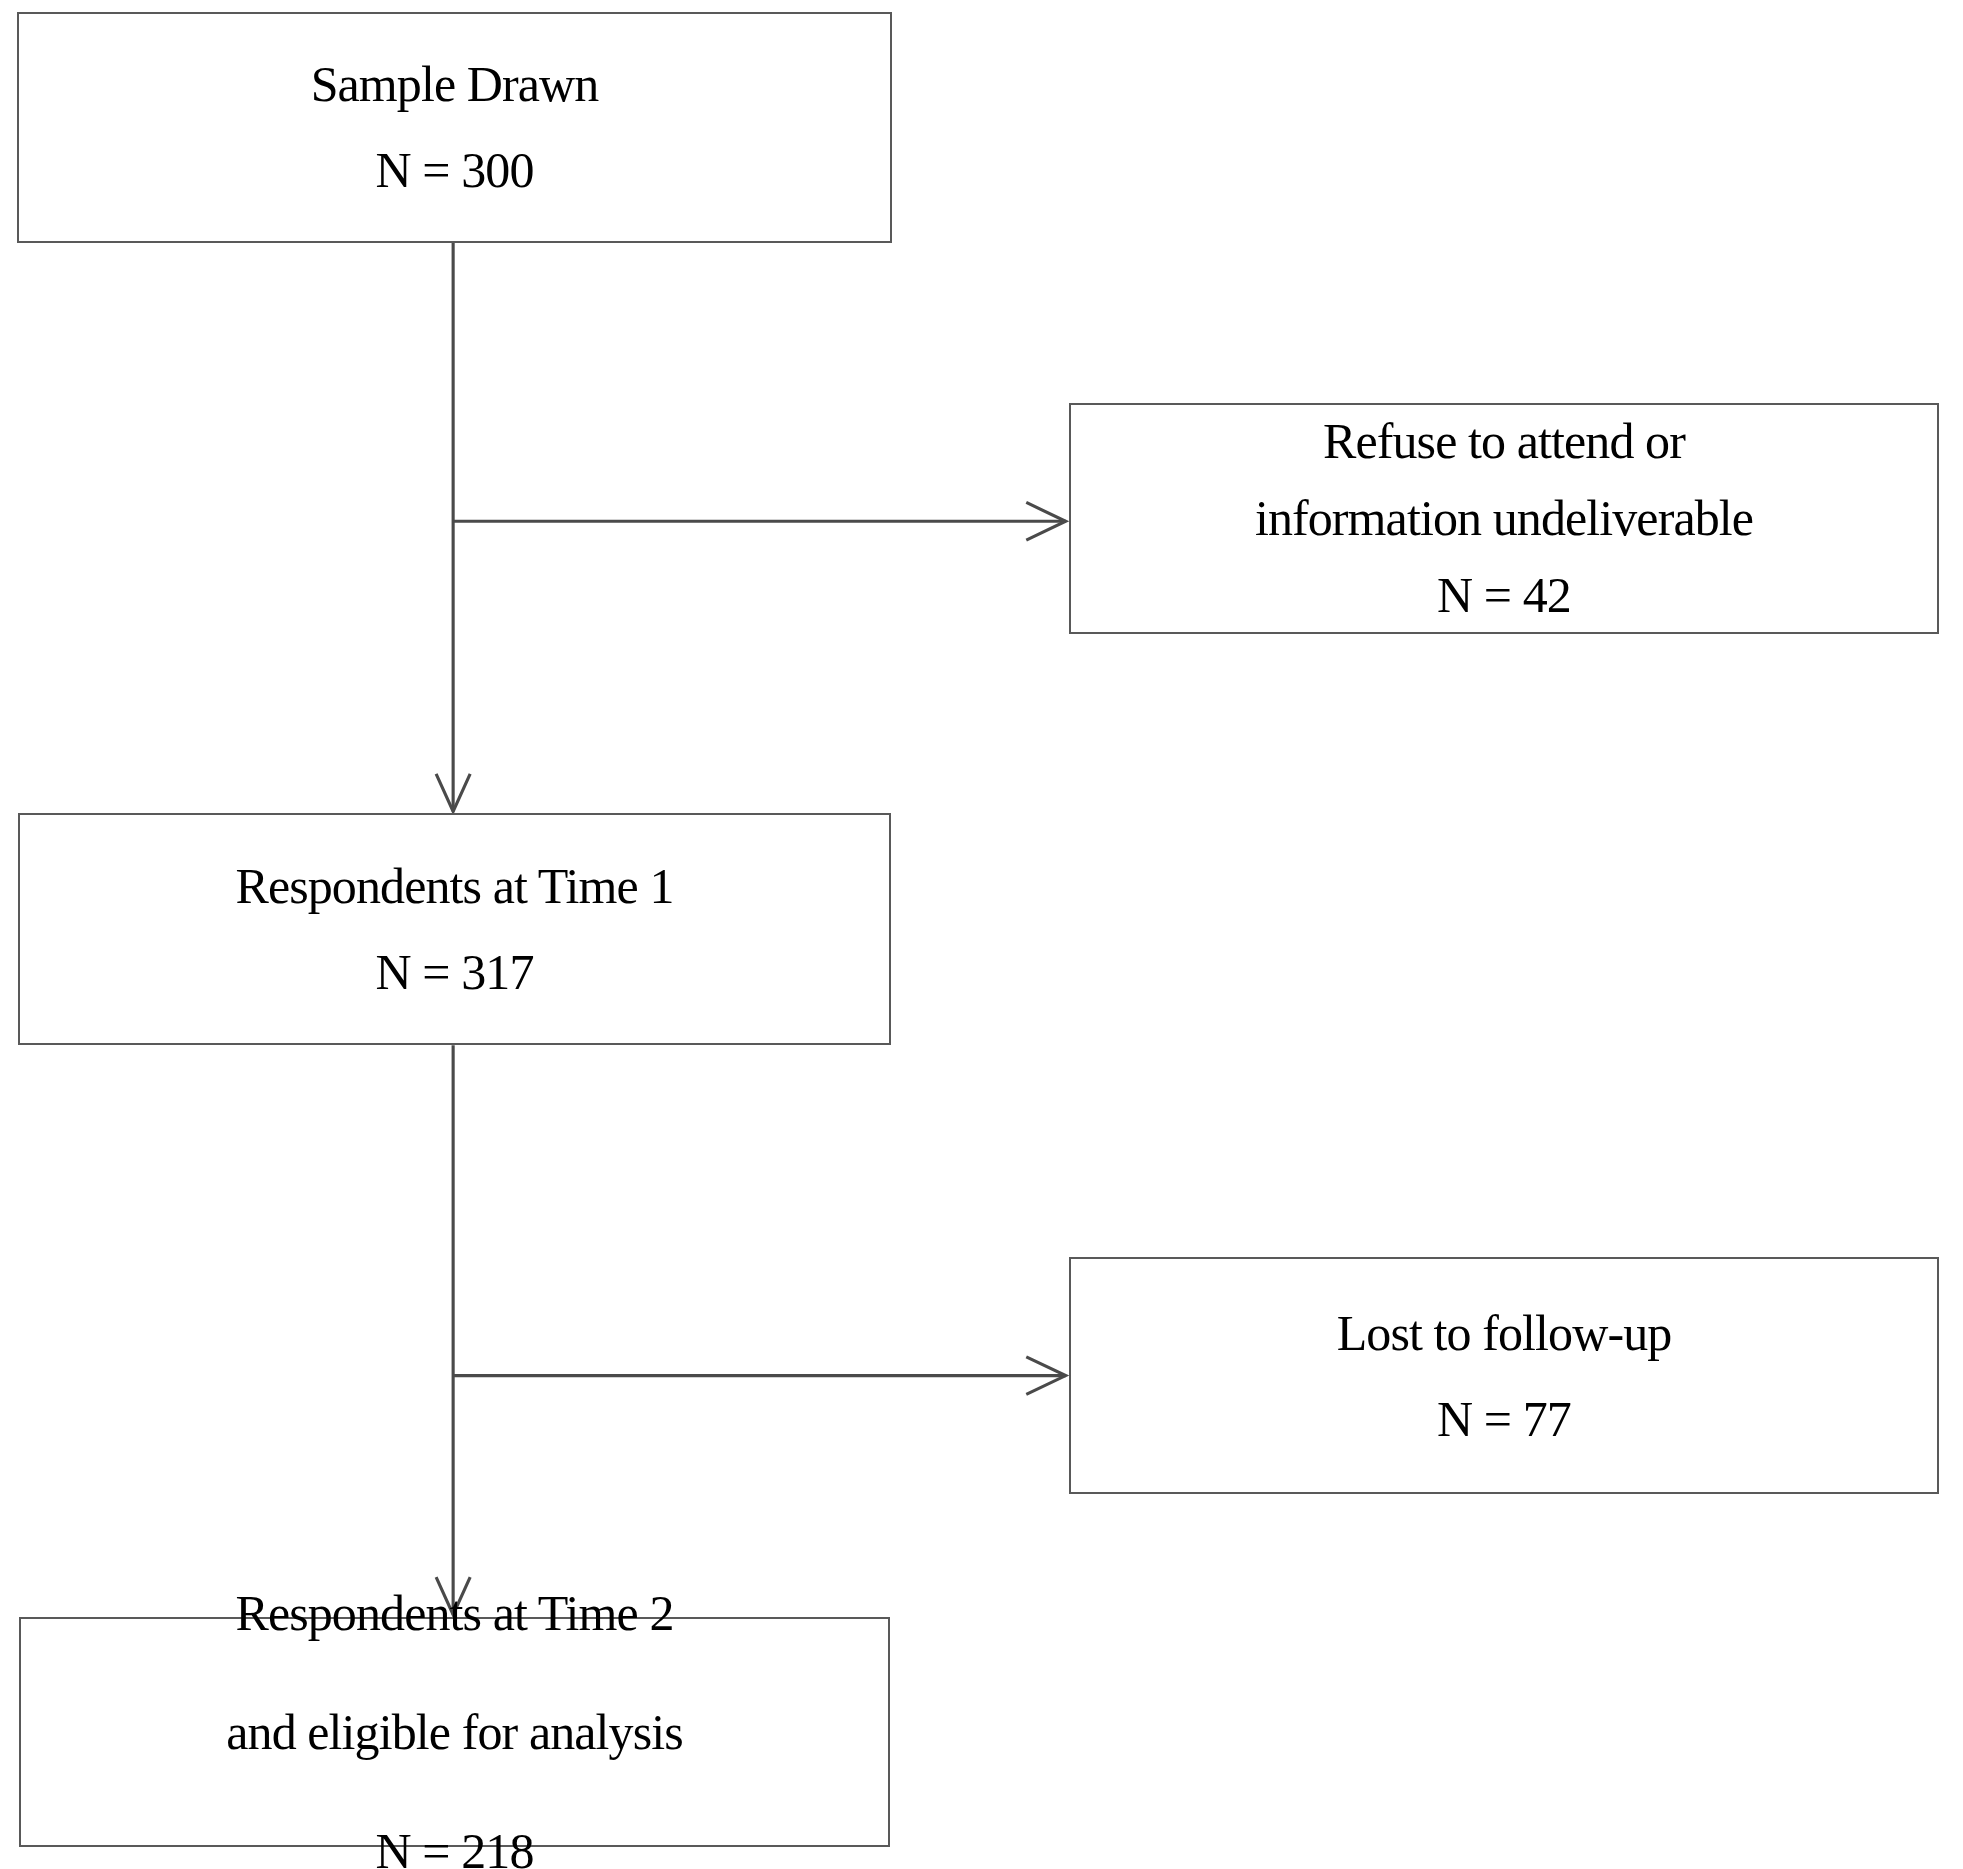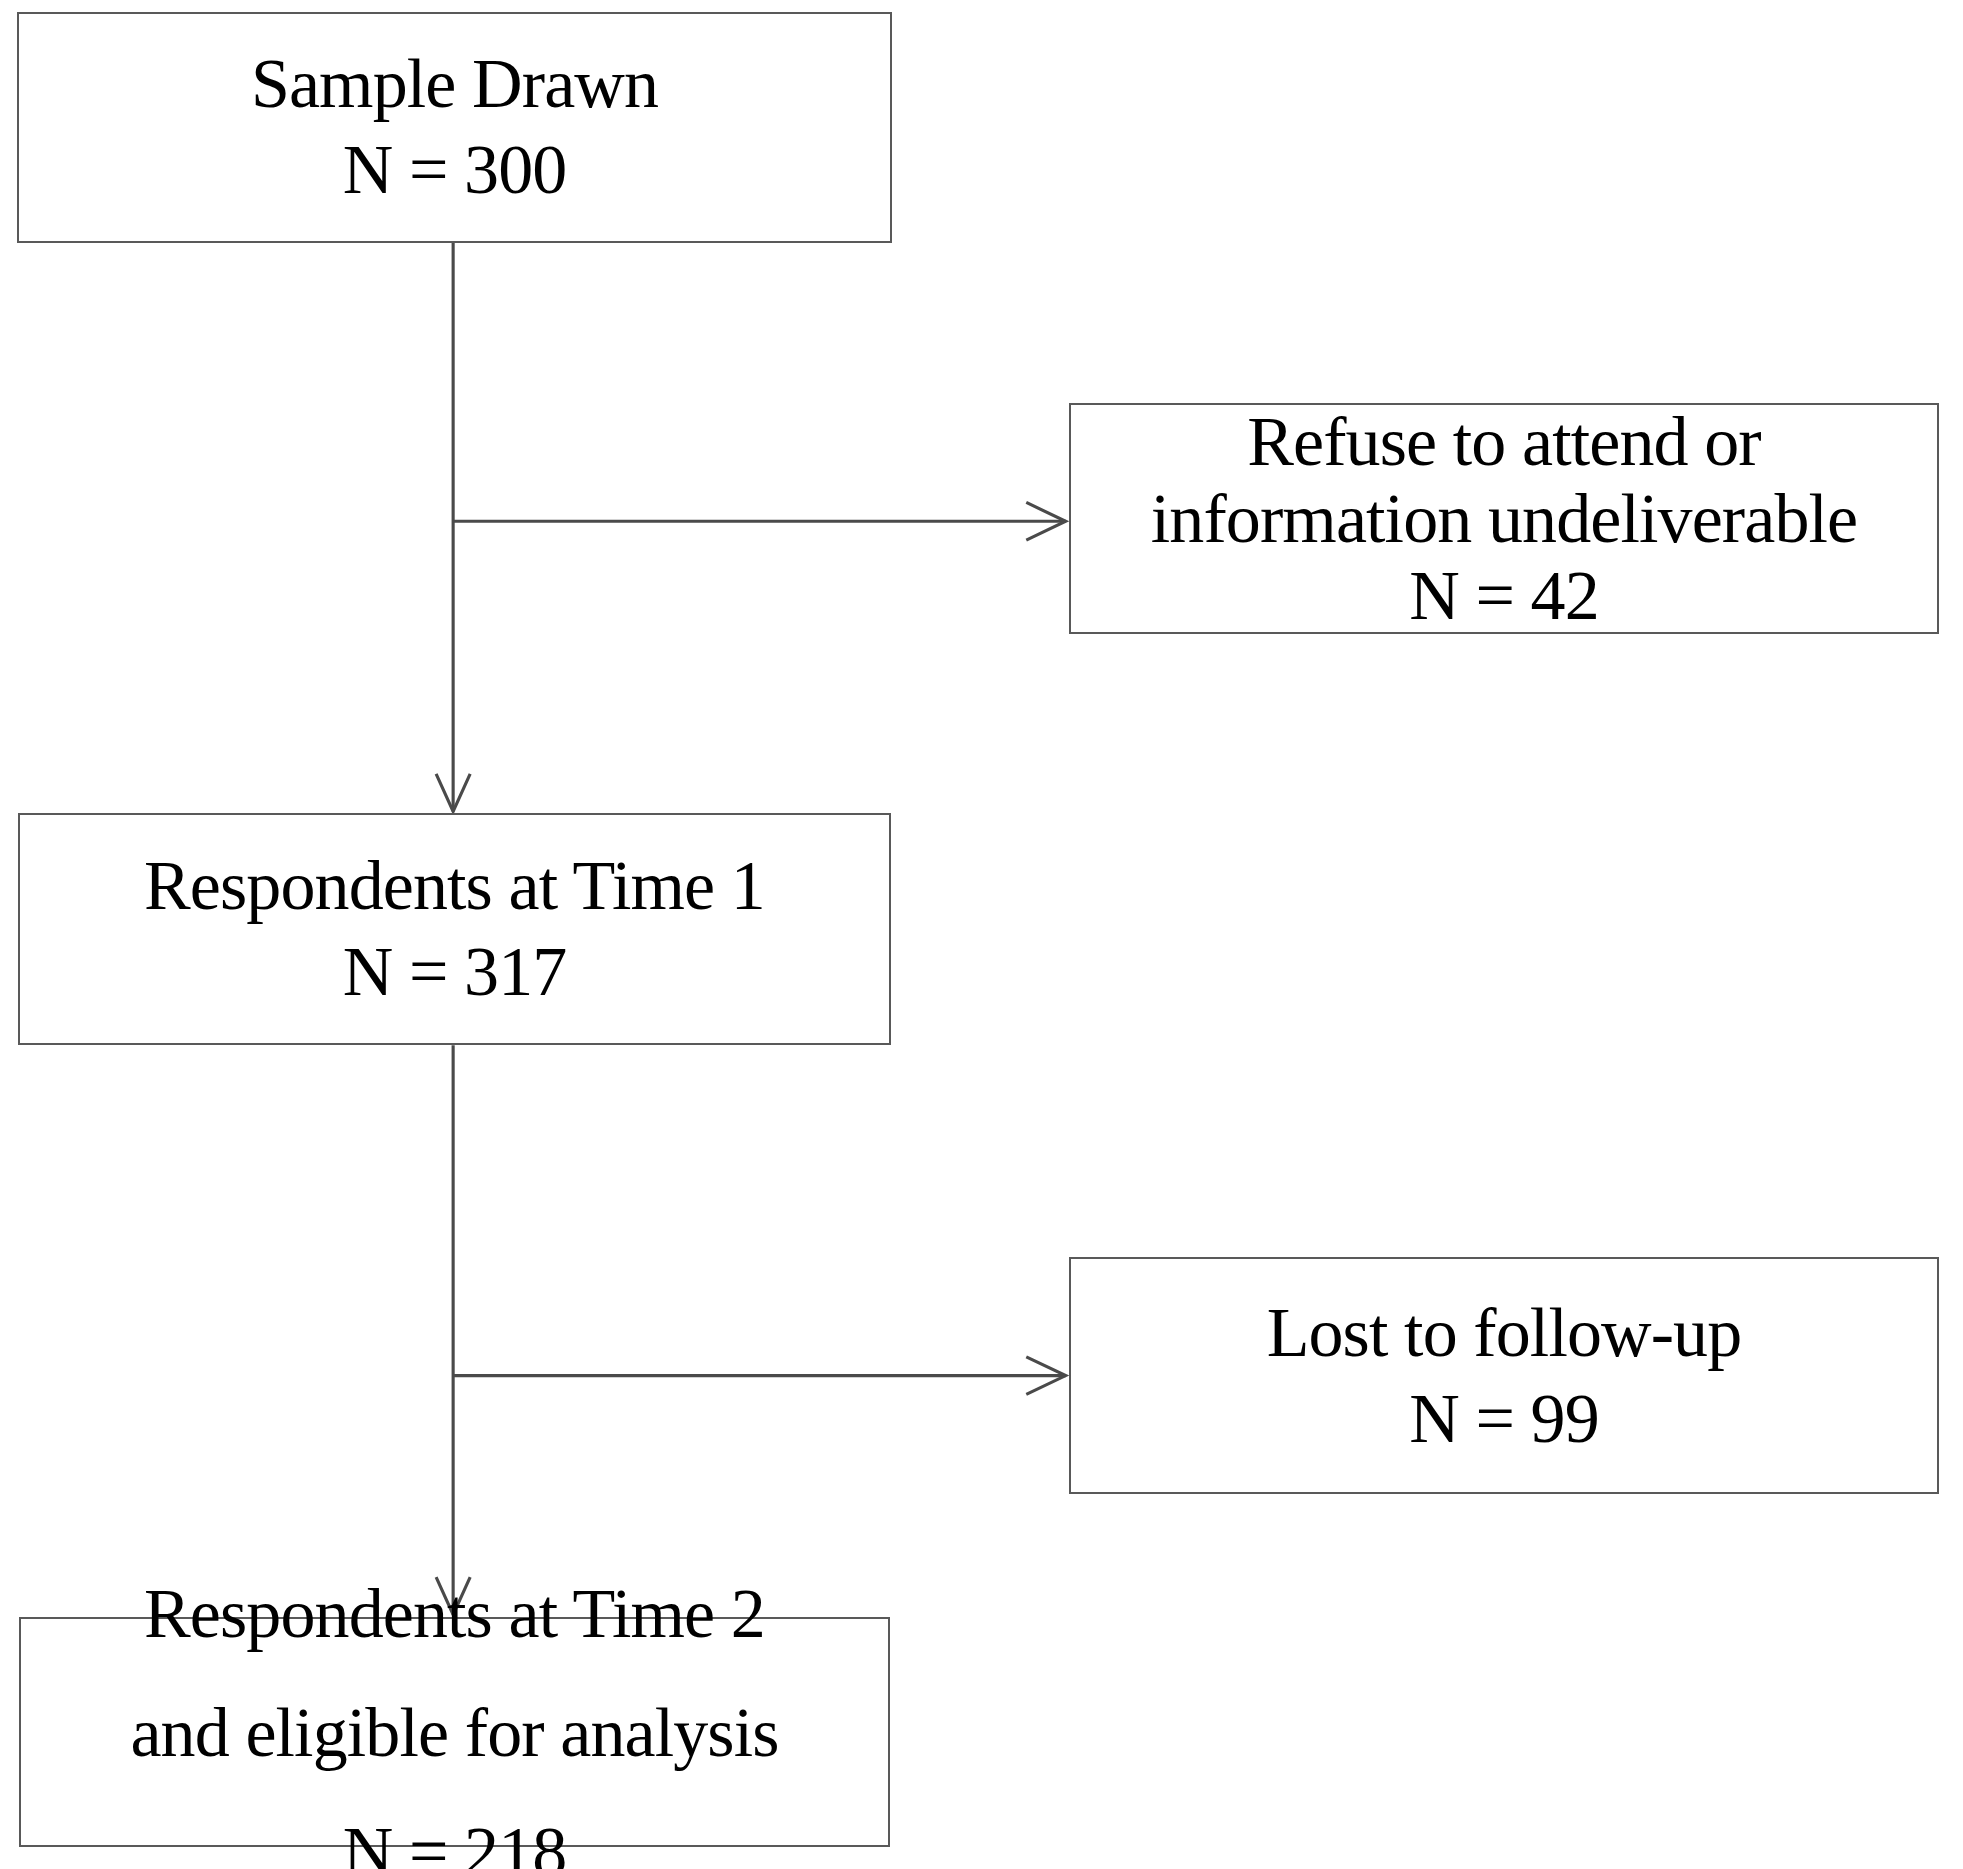--- a/index.html
+++ b/index.html
@@ -31,21 +31,21 @@
     position:absolute;
     box-sizing:border-box;
     border:2.7px solid var(--border-color);
     background:var(--bg-color);
     display:flex;
     flex-direction:column;
     align-items:center;
     justify-content:center;
     text-align:center;
     color:var(--text-color);
-    font-size:70px;
+    font-size:50px;
     letter-spacing:-0.9px;
   }
   .lh2 .box-line{line-height:86px;}
   .lh3 .box-line{line-height:77px;}
   #box-sample {left:17px;   top:11.6px;   width:875px; height:231px;}
   #box-refuse {left:1069px; top:403px;  width:870px; height:231px;}
   #box-t1     {left:18px;   top:813px;  width:873px; height:232px;}
   #box-lost   {left:1069px; top:1257px; width:870px; height:237px;}
   #box-t2     {left:19px;   top:1617px; width:871px; height:230px;gap:42px;}
 </style>
@@ -80,21 +80,21 @@
     <div class="box-line">N = 42</div>
   </div>
 
   <div id="box-t1" class="flow-box lh2">
     <div class="box-line">Respondents at Time 1</div>
     <div class="box-line">N = 317</div>
   </div>
 
   <div id="box-lost" class="flow-box lh2">
     <div class="box-line">Lost to follow-up</div>
-    <div class="box-line">N = 99</div>
+    <div class="box-line">N = 77</div>
   </div>
 
   <div id="box-t2" class="flow-box lh3">
     <div class="box-line">Respondents at Time 2</div>
     <div class="box-line">and eligible for analysis</div>
     <div class="box-line">N = 218</div>
   </div>
 
 </div>
 

